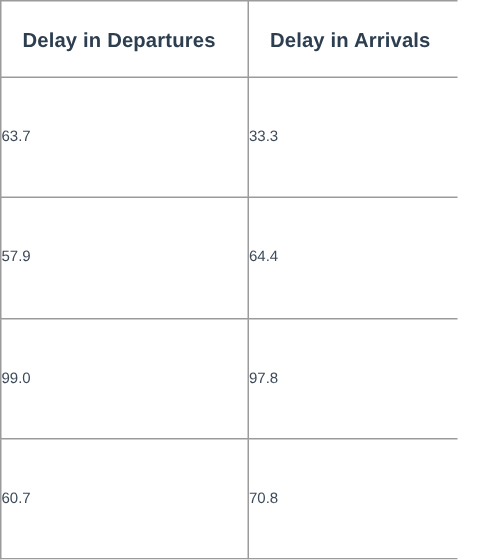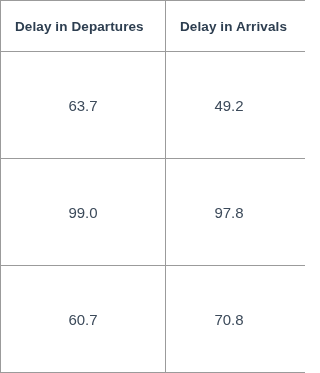--- a/index.html
+++ b/index.html
@@ -43,23 +43,22 @@
     text-align: left;
     vertical-align: middle;
     font-size: 13.5px;
     font-weight: bold;
     color: #2d3e50;
     letter-spacing: 0.1px;
   }
   table.data-table td {
     height: 53px;
     padding: 0;
-    text-align: center;
     vertical-align: middle;
-    font-size: 15px;
+    font-size: 10px;
     font-weight: normal;
     color: #3c4a5a;
   }
   table.data-table td.cell-arrivals {
     padding-right: 14px;
   }
 </style>
 </head>
 <body>
 
@@ -71,21 +70,25 @@
     </colgroup>
     <thead>
       <tr>
         <th>Delay in Departures</th>
         <th>Delay in Arrivals</th>
       </tr>
     </thead>
     <tbody>
       <tr>
         <td class="cell-departures">63.7</td>
-        <td class="cell-arrivals">49.2</td>
+        <td class="cell-arrivals">33.3</td>
+      </tr>
+      <tr>
+        <td class="cell-departures">57.9</td>
+        <td class="cell-arrivals">64.4</td>
       </tr>
       <tr>
         <td class="cell-departures">99.0</td>
         <td class="cell-arrivals">97.8</td>
       </tr>
       <tr>
         <td class="cell-departures">60.7</td>
         <td class="cell-arrivals">70.8</td>
       </tr>
     </tbody>

